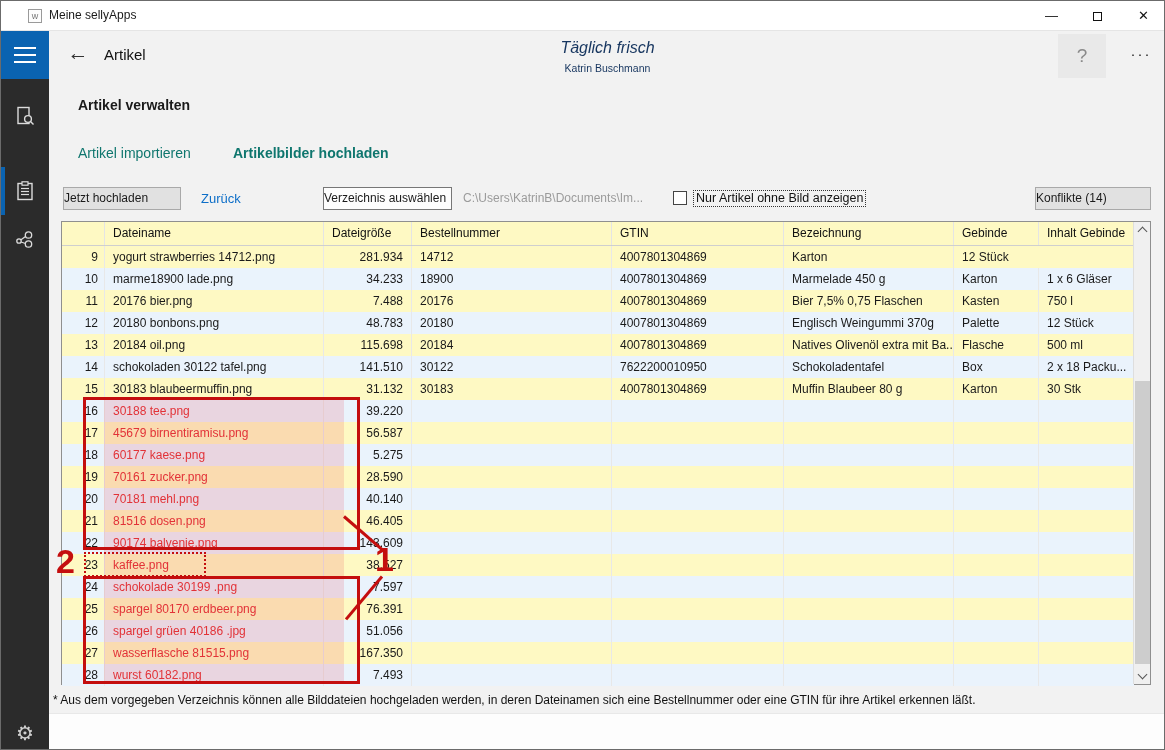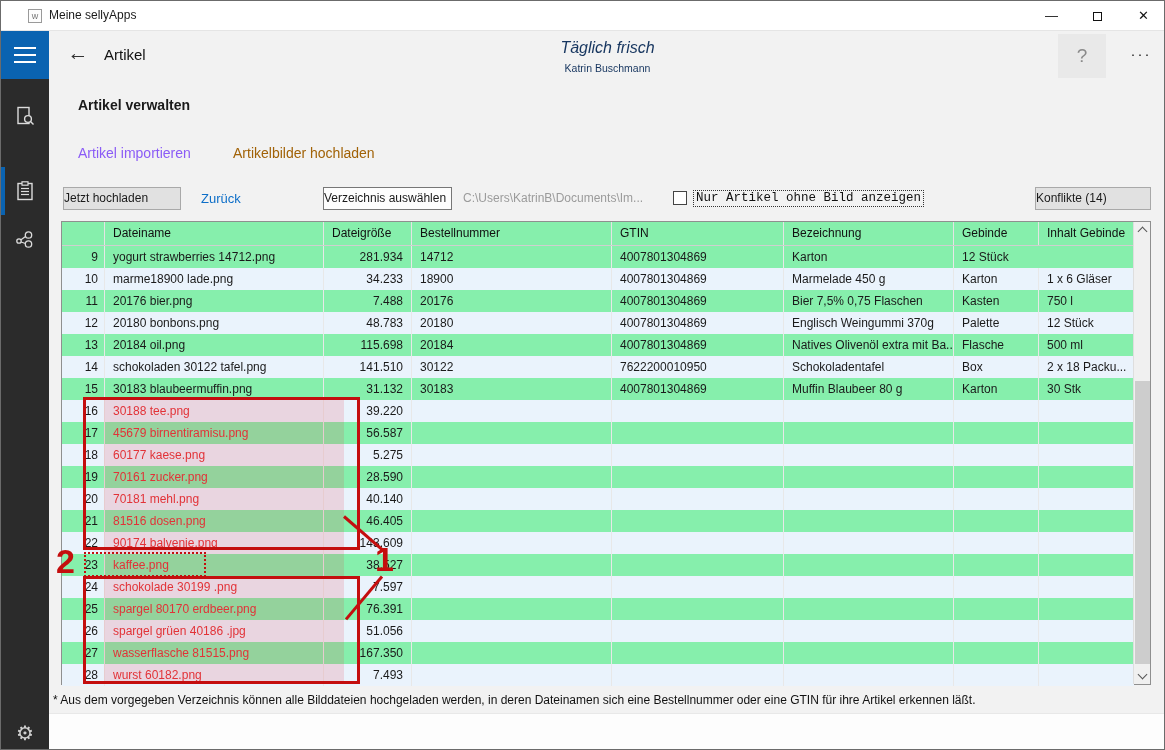--- a/index.html
+++ b/index.html
@@ -30,35 +30,35 @@
   .back-arrow { position:absolute; left:14px; top:10px; font-size:21px; color:#333; width:30px; text-align:center; }
   .page-title { position:absolute; left:55px; top:15px; font-size:15px; font-weight:normal; color:#111; }
   .store-name { position:absolute; left:0; right:0; top:8px; text-align:center; font-size:16px; color:#16355f;font-style:italic; }
   .store-user { position:absolute; left:0; right:0; top:31px; text-align:center; font-size:10.5px; color:#16355f; }
   .help-btn { position:absolute; left:1009px; top:3px; width:48px; height:44px; background:#e9e9e9; color:#8a8a8a; font-size:19px; text-align:center; line-height:44px; }
   .more-btn { position:absolute; left:1072px; top:3px; width:40px; height:44px; color:#222; font-size:15px; letter-spacing:2px; text-align:center; line-height:40px; }
 
   
   .section-title { position:absolute; left:77px; top:96px; font-size:14px; font-weight:bold; color:#1a1a1a; }
   .tab { position:absolute; top:144px; font-size:14px; }
-  .tab-inactive { left:77px; color:#8b5cf6; }
-  .tab-active { left:232px; color:#a16207; font-weight:normal; }
+  .tab-inactive { left:77px; color:#0f766e; }
+  .tab-active { left:232px; color:#0f766e; font-weight:bold; }
 
   
   .btn { position:absolute; top:186px; height:23px; font-size:12px; color:#1a1a1a; line-height:21px; }
   .btn-upload { left:62px; width:118px; background:#e1e1e1; border:1px solid #a9a9a9; }
   .link-back { position:absolute; left:200px; top:190px; font-size:13px; color:#0e6fc8; }
   .btn-dir { left:322px; width:129px; background:#fdfdfd; border:1px solid #777; }
   .dir-path { position:absolute; left:462px; top:190px; font-size:12px; color:#9b9b9b; }
   .checkbox { position:absolute; left:672px; top:190px; width:14px; height:14px; background:#fff; border:1px solid #444; }
-  .checkbox-label { position:absolute; left:692px; top:189px; font-size:12.5px; color:#111; border:1px dotted #333; padding:0 2px 1px 2px;font-family:Liberation Mono, monospace; }
+  .checkbox-label { position:absolute; left:692px; top:189px; font-size:12.5px; color:#111; border:1px dotted #333; padding:0 2px 1px 2px; }
   .btn-conflicts { left:1034px; width:116px; background:#e1e1e1; border:1px solid #a9a9a9; }
 
   
-  .table { position:absolute; left:60px; top:220px; width:1090px; height:464px; background:#86efac; border:1px solid #8f8f8f; }
+  .table { position:absolute; left:60px; top:220px; width:1090px; height:464px; background:#fef9c3; border:1px solid #8f8f8f; }
   .thead { position:absolute; left:0; top:0; width:1072px; height:24px; border-bottom:1px solid #cfcfcf; display:grid; grid-template-columns:43px 219px 88px 200px 172px 170px 85px 95px; }
   .thead .hcell { font-size:12px; color:#111; line-height:23px; padding-left:8px; border-right:1px solid #e4e4e4; overflow:hidden; white-space:nowrap; }
   .tbody { position:absolute; left:0; top:24px; width:1072px; }
   .trow { display:grid; grid-template-columns:43px 219px 88px 200px 172px 170px 85px 95px; height:22px; }
   .trow.alt { background:#eaf3fc; }
   .tcell { font-size:12px; color:#1a1a1a; line-height:22px; padding-left:8px; border-right:1px solid #e8e8e8; overflow:hidden; white-space:nowrap; }
   .tcell.num { text-align:right; padding-right:6px; padding-left:0; }
   .tcell.size { text-align:right; padding-right:8px; padding-left:0; }
   .tcell.err { color:#e23336; }
 

